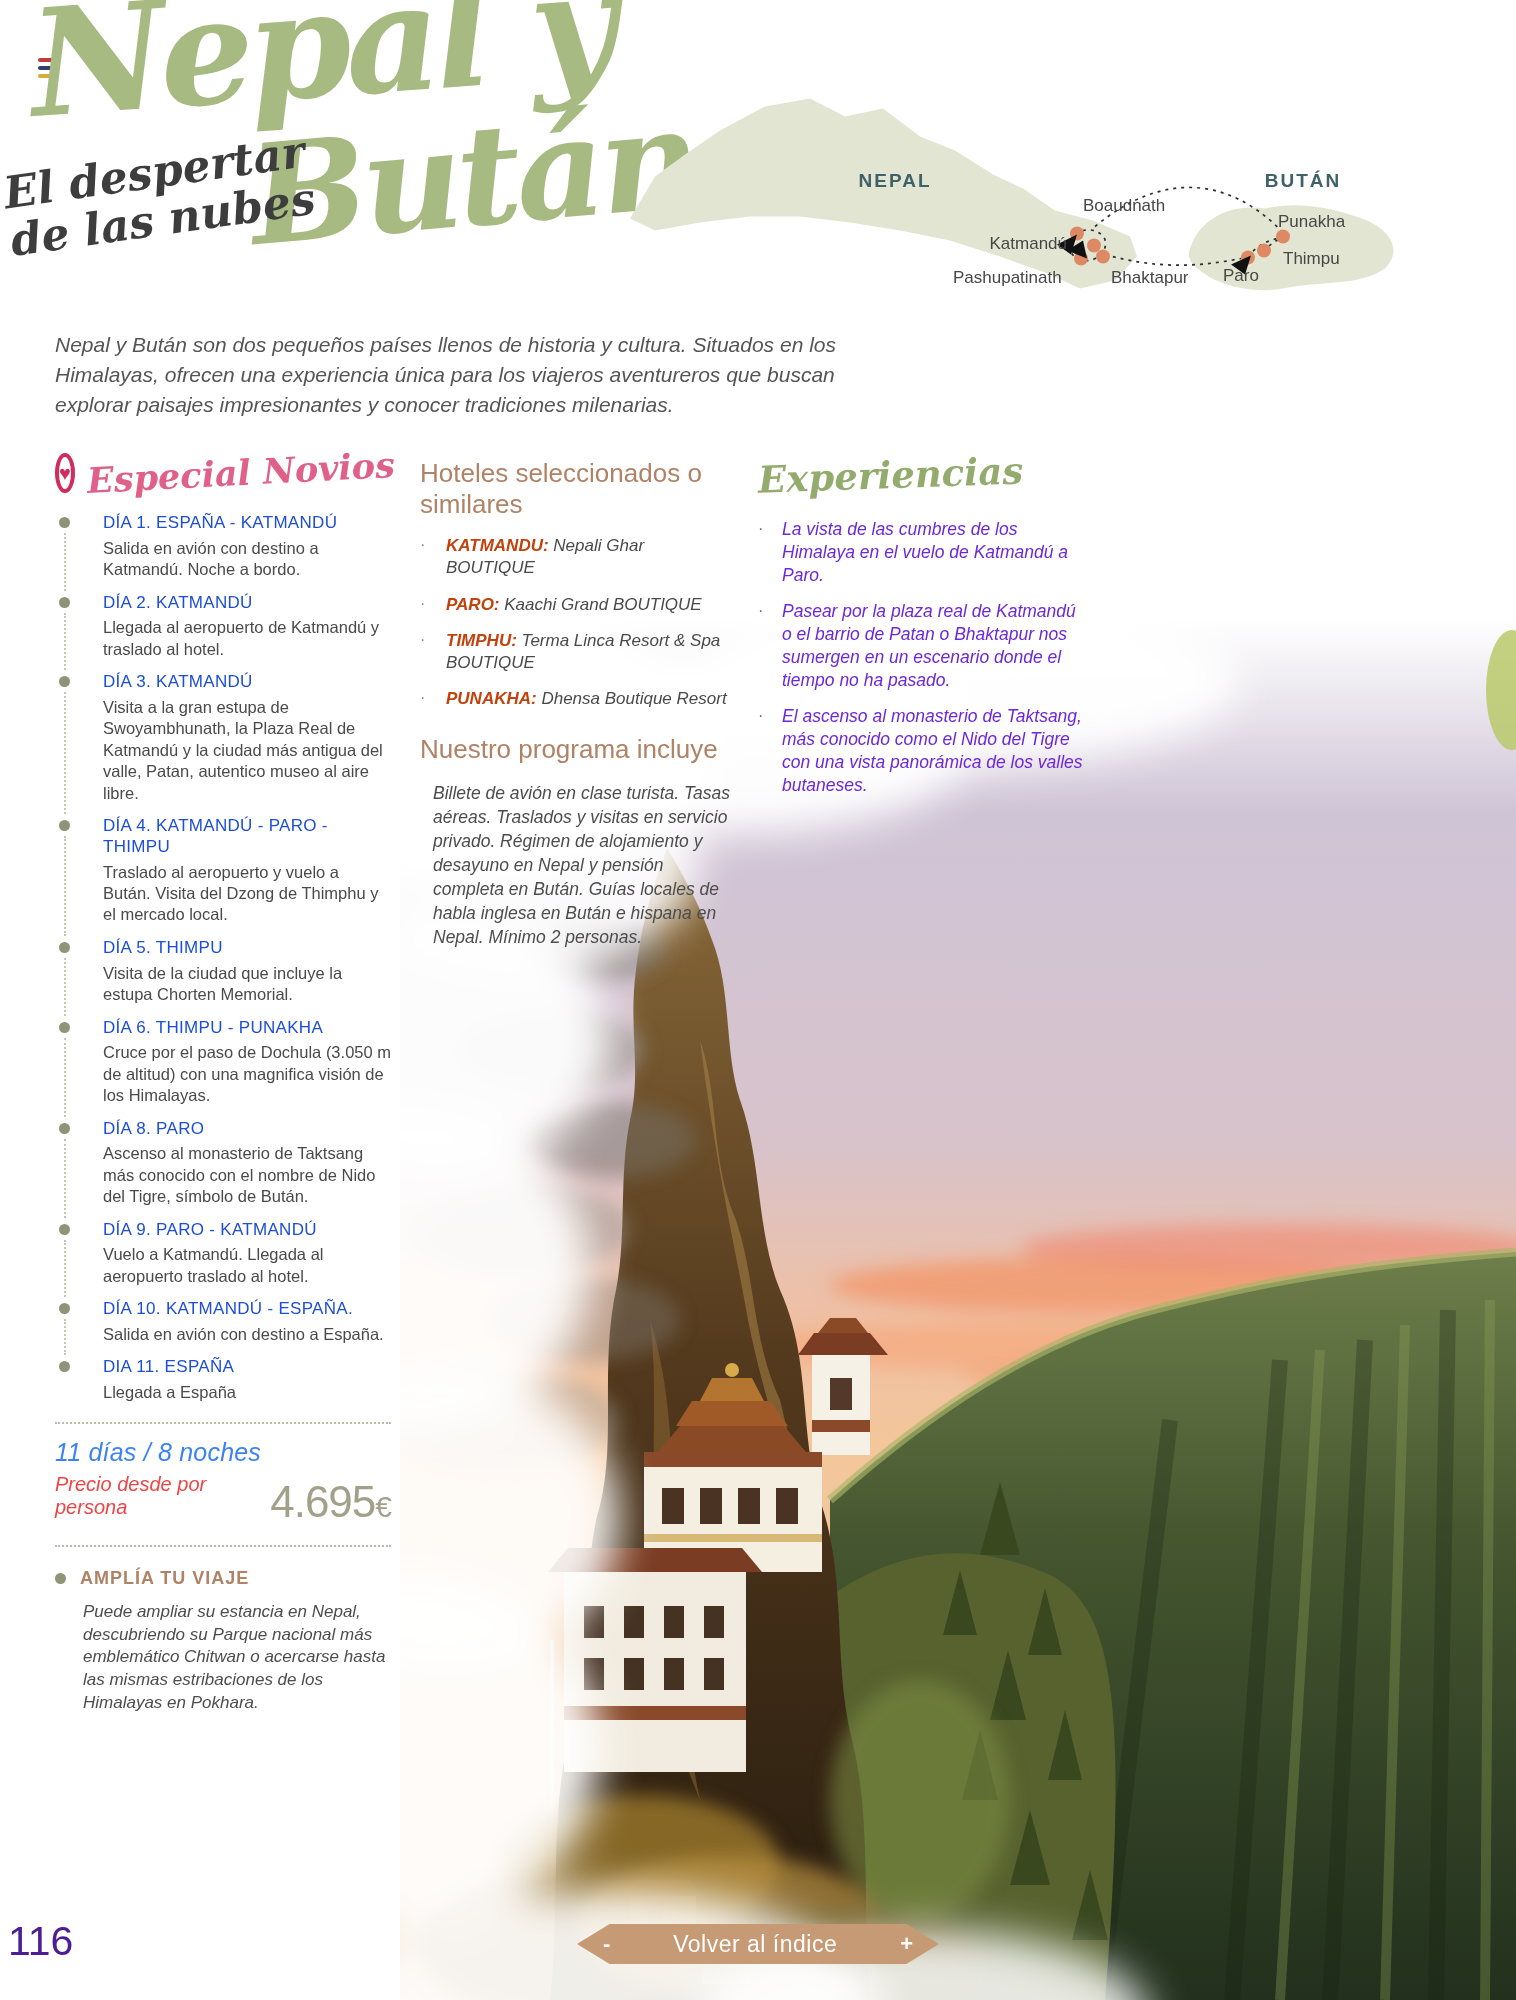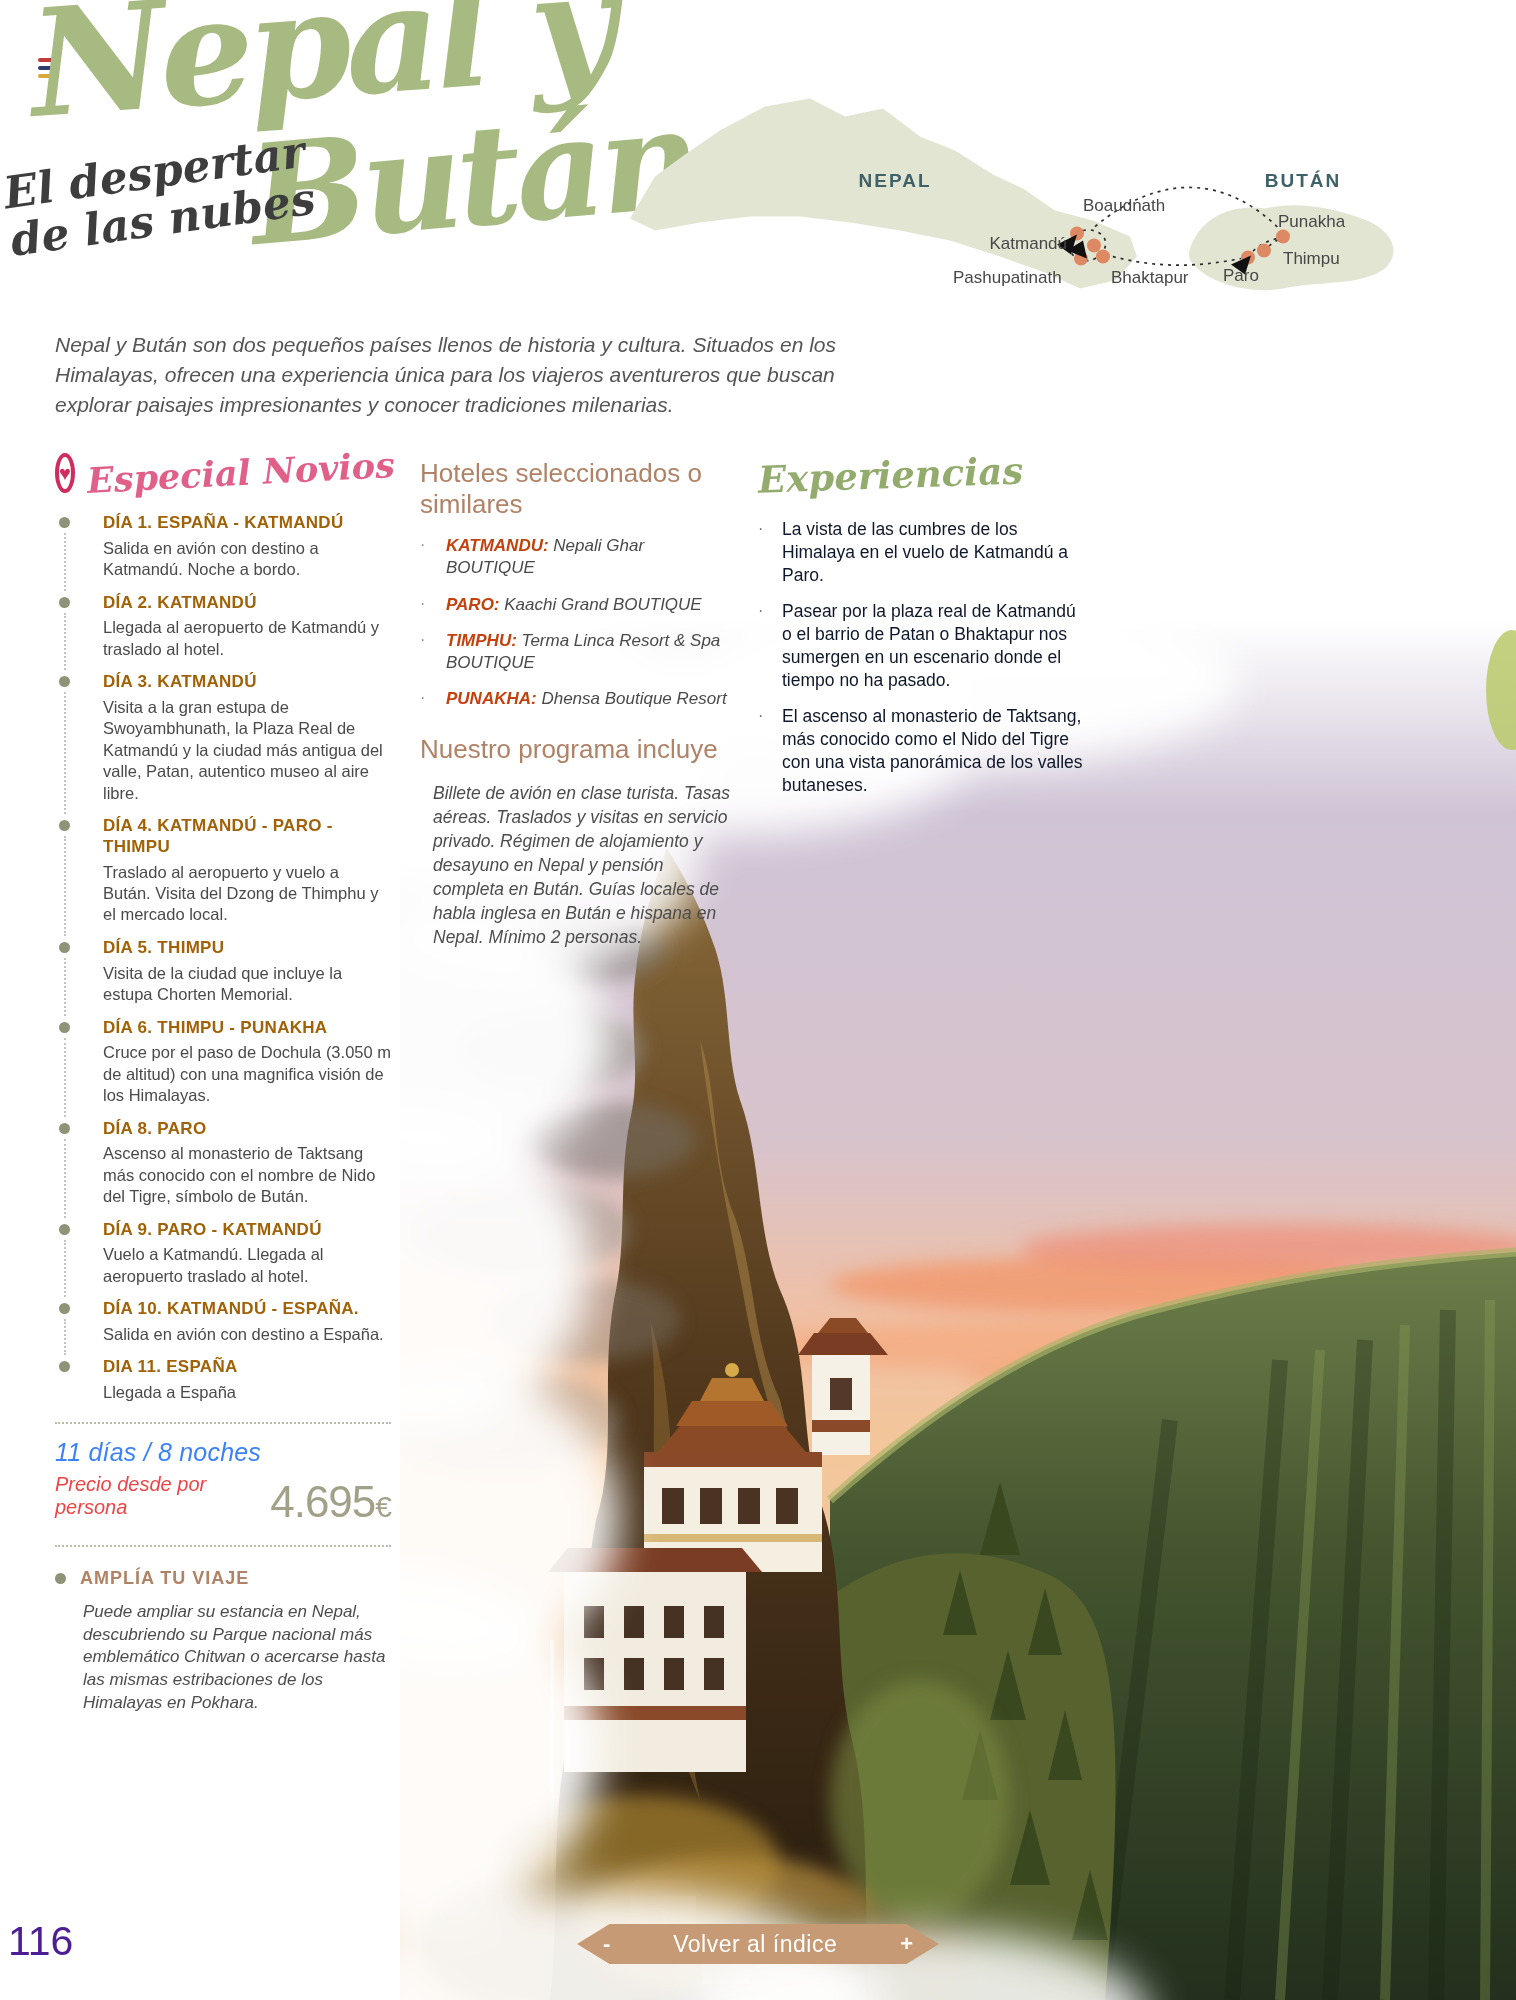--- a/index.html
+++ b/index.html
@@ -43,21 +43,21 @@
     display:flex;align-items:center;justify-content:center;color:#cf2d5e;font-size:20px;line-height:1;}
   .novios-title{font-family:"DejaVu Serif",serif;font-style:italic;font-weight:bold;
     color:#e0608a;font-size:35px;transform:rotate(-3deg);white-space:nowrap;}
 
   .timeline{position:relative;padding-left:0;}
   .day{position:relative;padding-left:48px;margin-bottom:12px;}
   .day .dot{position:absolute;left:4px;top:4px;width:11px;height:11px;border-radius:50%;
     background:#8e9478;}
   .day .tline{position:absolute;left:9px;top:20px;bottom:-10px;width:0;
     border-left:2px dotted #c3c6b6;}
-  .day-title{font-weight:bold;font-size:17px;line-height:1.22;color:#a16207;
+  .day-title{font-weight:normal;font-size:17px;line-height:1.22;color:#1d4ed8;
     letter-spacing:.3px;margin-bottom:4px;}
   .day-text{font-size:16.5px;line-height:1.3;color:#4a4a4a;}
 
   .dotted-sep{border:none;border-top:2px dotted #b9bcab;margin:18px 0 14px 0;}
 
   .duration{font-style:italic;font-size:25px;color:#3b82f6;font-weight:500;letter-spacing:.2px;}
   .price-row{display:flex;align-items:flex-end;justify-content:space-between;margin-top:6px;}
   .price-label{font-style:italic;font-size:20px;color:#ef4444;padding-bottom:8px;}
   .price-value{font-size:44px;color:#a3a08a;font-weight:500;letter-spacing:-1px;}
   .price-value .euro{font-size:30px;}
@@ -72,21 +72,21 @@
   .hotel-item{display:flex;margin-bottom:14px;}
   .hotel-item .b{color:#8a8a8a;width:26px;flex:none;font-size:16px;padding-top:1px;}
   .hotel-text{font-size:17px;line-height:1.3;font-style:italic;color:#4a4a4a;}
   .hotel-text .city{font-weight:bold;color:#c2410c;}
   .program-text{font-style:italic;font-size:17.5px;line-height:1.38;color:#4d4d4d;padding-left:13px;}
 
   .exp-title{font-family:"DejaVu Serif",serif;font-style:italic;font-weight:bold;
     color:#93ab6d;font-size:37px;transform:rotate(-2deg);margin-bottom:22px;white-space:nowrap;}
   .exp-item{display:flex;margin-bottom:14px;}
   .exp-item .b{color:#6b6b6b;width:24px;flex:none;font-size:16px;padding-top:2px;}
-  .exp-text{font-size:17.5px;line-height:1.3;color:#0f172a;}
+  .exp-text{font-size:17.5px;line-height:1.3;color:#6d28d9;font-style:italic;}
 
   
   .hero{position:absolute;left:400px;top:620px;width:1116px;height:1380px;z-index:1;}
 
   
   .back-ribbon{position:absolute;left:50%;transform:translateX(-50%);top:1924px;z-index:3;
     height:40px;min-width:310px;background:#c59a74;display:flex;align-items:center;
     justify-content:space-between;padding:0 26px;color:#fff;cursor:pointer;
     clip-path:polygon(0 50%,9% 0,91% 0,100% 50%,91% 100%,9% 100%);}
   .back-ribbon .lbl{font-size:23px;font-weight:500;letter-spacing:.5px;}

